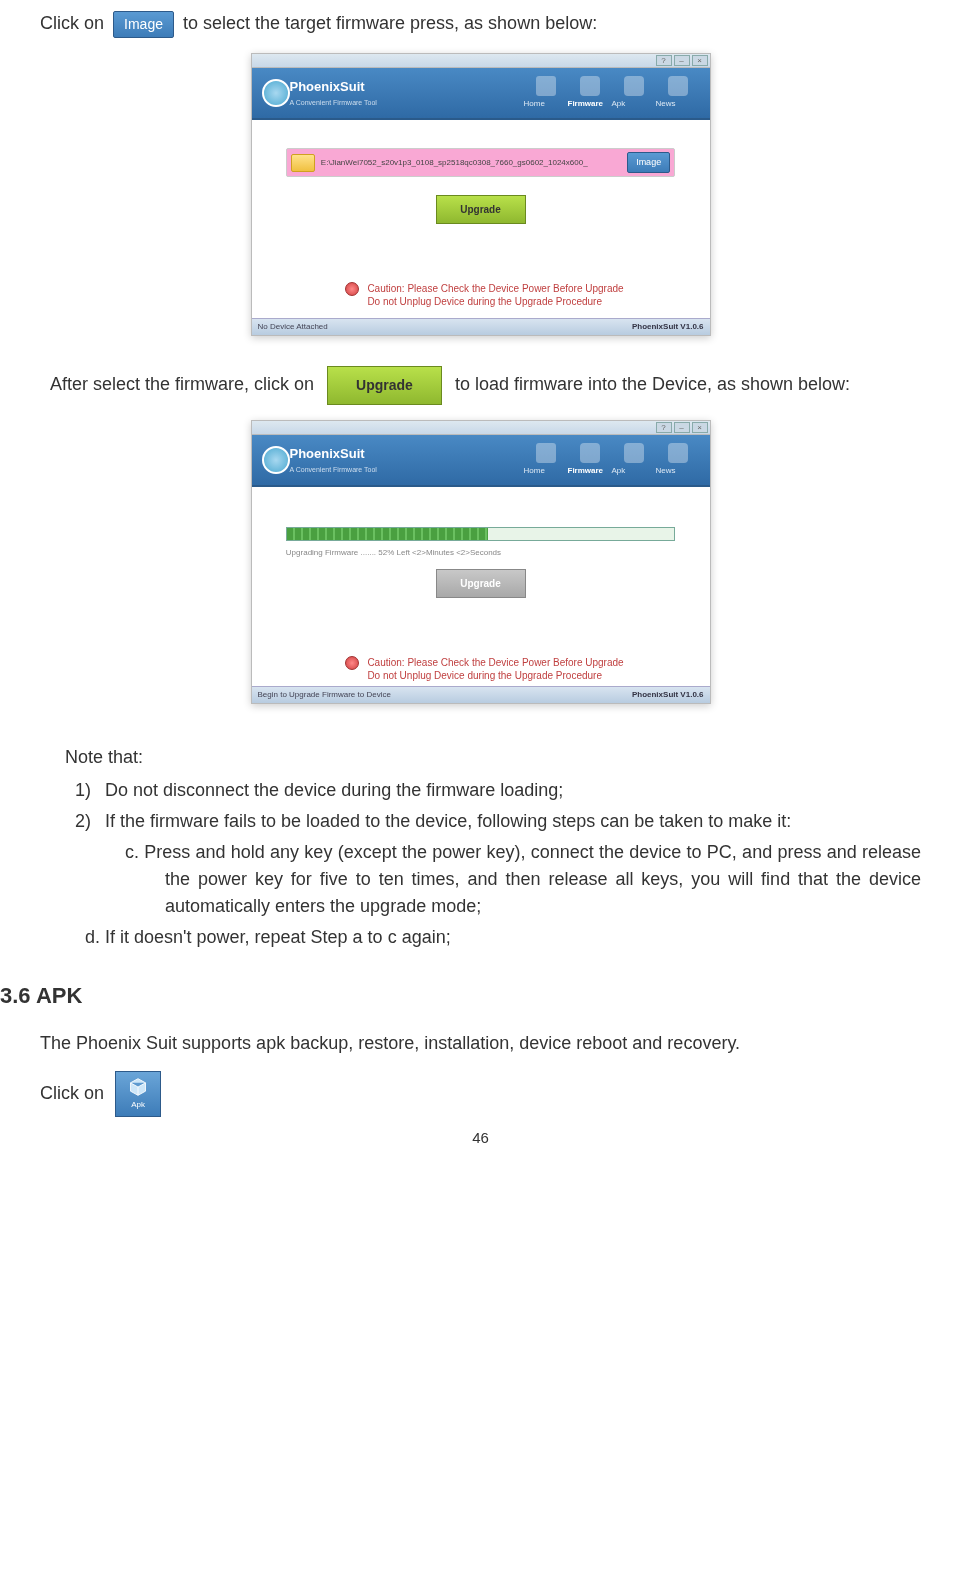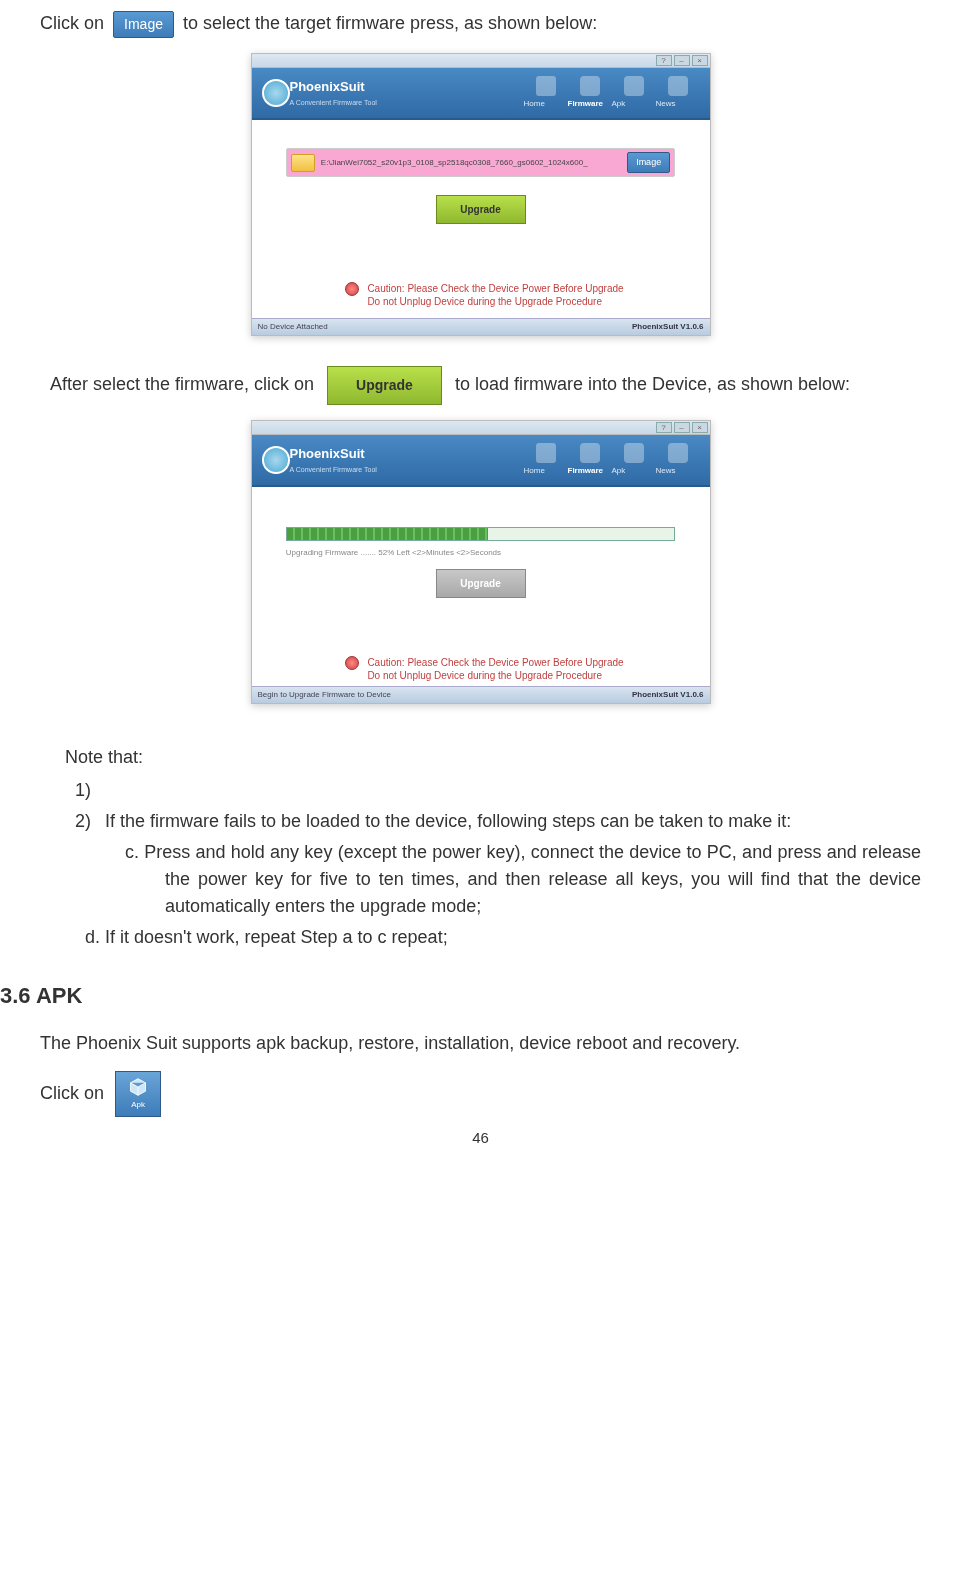--- a/index.html
+++ b/index.html
@@ -315,27 +315,28 @@
   <div class="app-statusbar">
     <span>Begin to Upgrade Firmware to Device</span>
     <span class="right">PhoenixSuit V1.0.6</span>
   </div>
 </div>
 
 <div class="notes">
   <div class="note-head">Note that:</div>
   <div class="num-item">
     <span class="num">1)</span>
+    <span>Do not disconnect the device during the firmware loading;</span>
   </div>
   <div class="num-item">
     <span class="num">2)</span>
     <span>If the firmware fails to be loaded to the device, following steps can be taken to make it:</span>
   </div>
   <div class="sub sub-indent2">c.    Press and hold any key (except the power key), connect the device to PC, and press and release the power key for five to ten times, and then release all keys, you will find that the device automatically enters the upgrade mode;</div>
-  <div class="sub" style="margin-left:10px">d. If it doesn't work, repeat Step a to c repeat;</div>
+  <div class="sub" style="margin-left:10px">d. If it doesn't power, repeat Step a to c again;</div>
 </div>
 
 <h2 class="section">3.6 APK</h2>
 
 <p class="body-text">The Phoenix Suit supports apk backup, restore, installation, device reboot and recovery.</p>
 
 <p class="para">
   <span>Click on</span>
   <span class="inline-btn-apk">
     <svg class="apk-icon-svg" viewBox="0 0 24 24">

